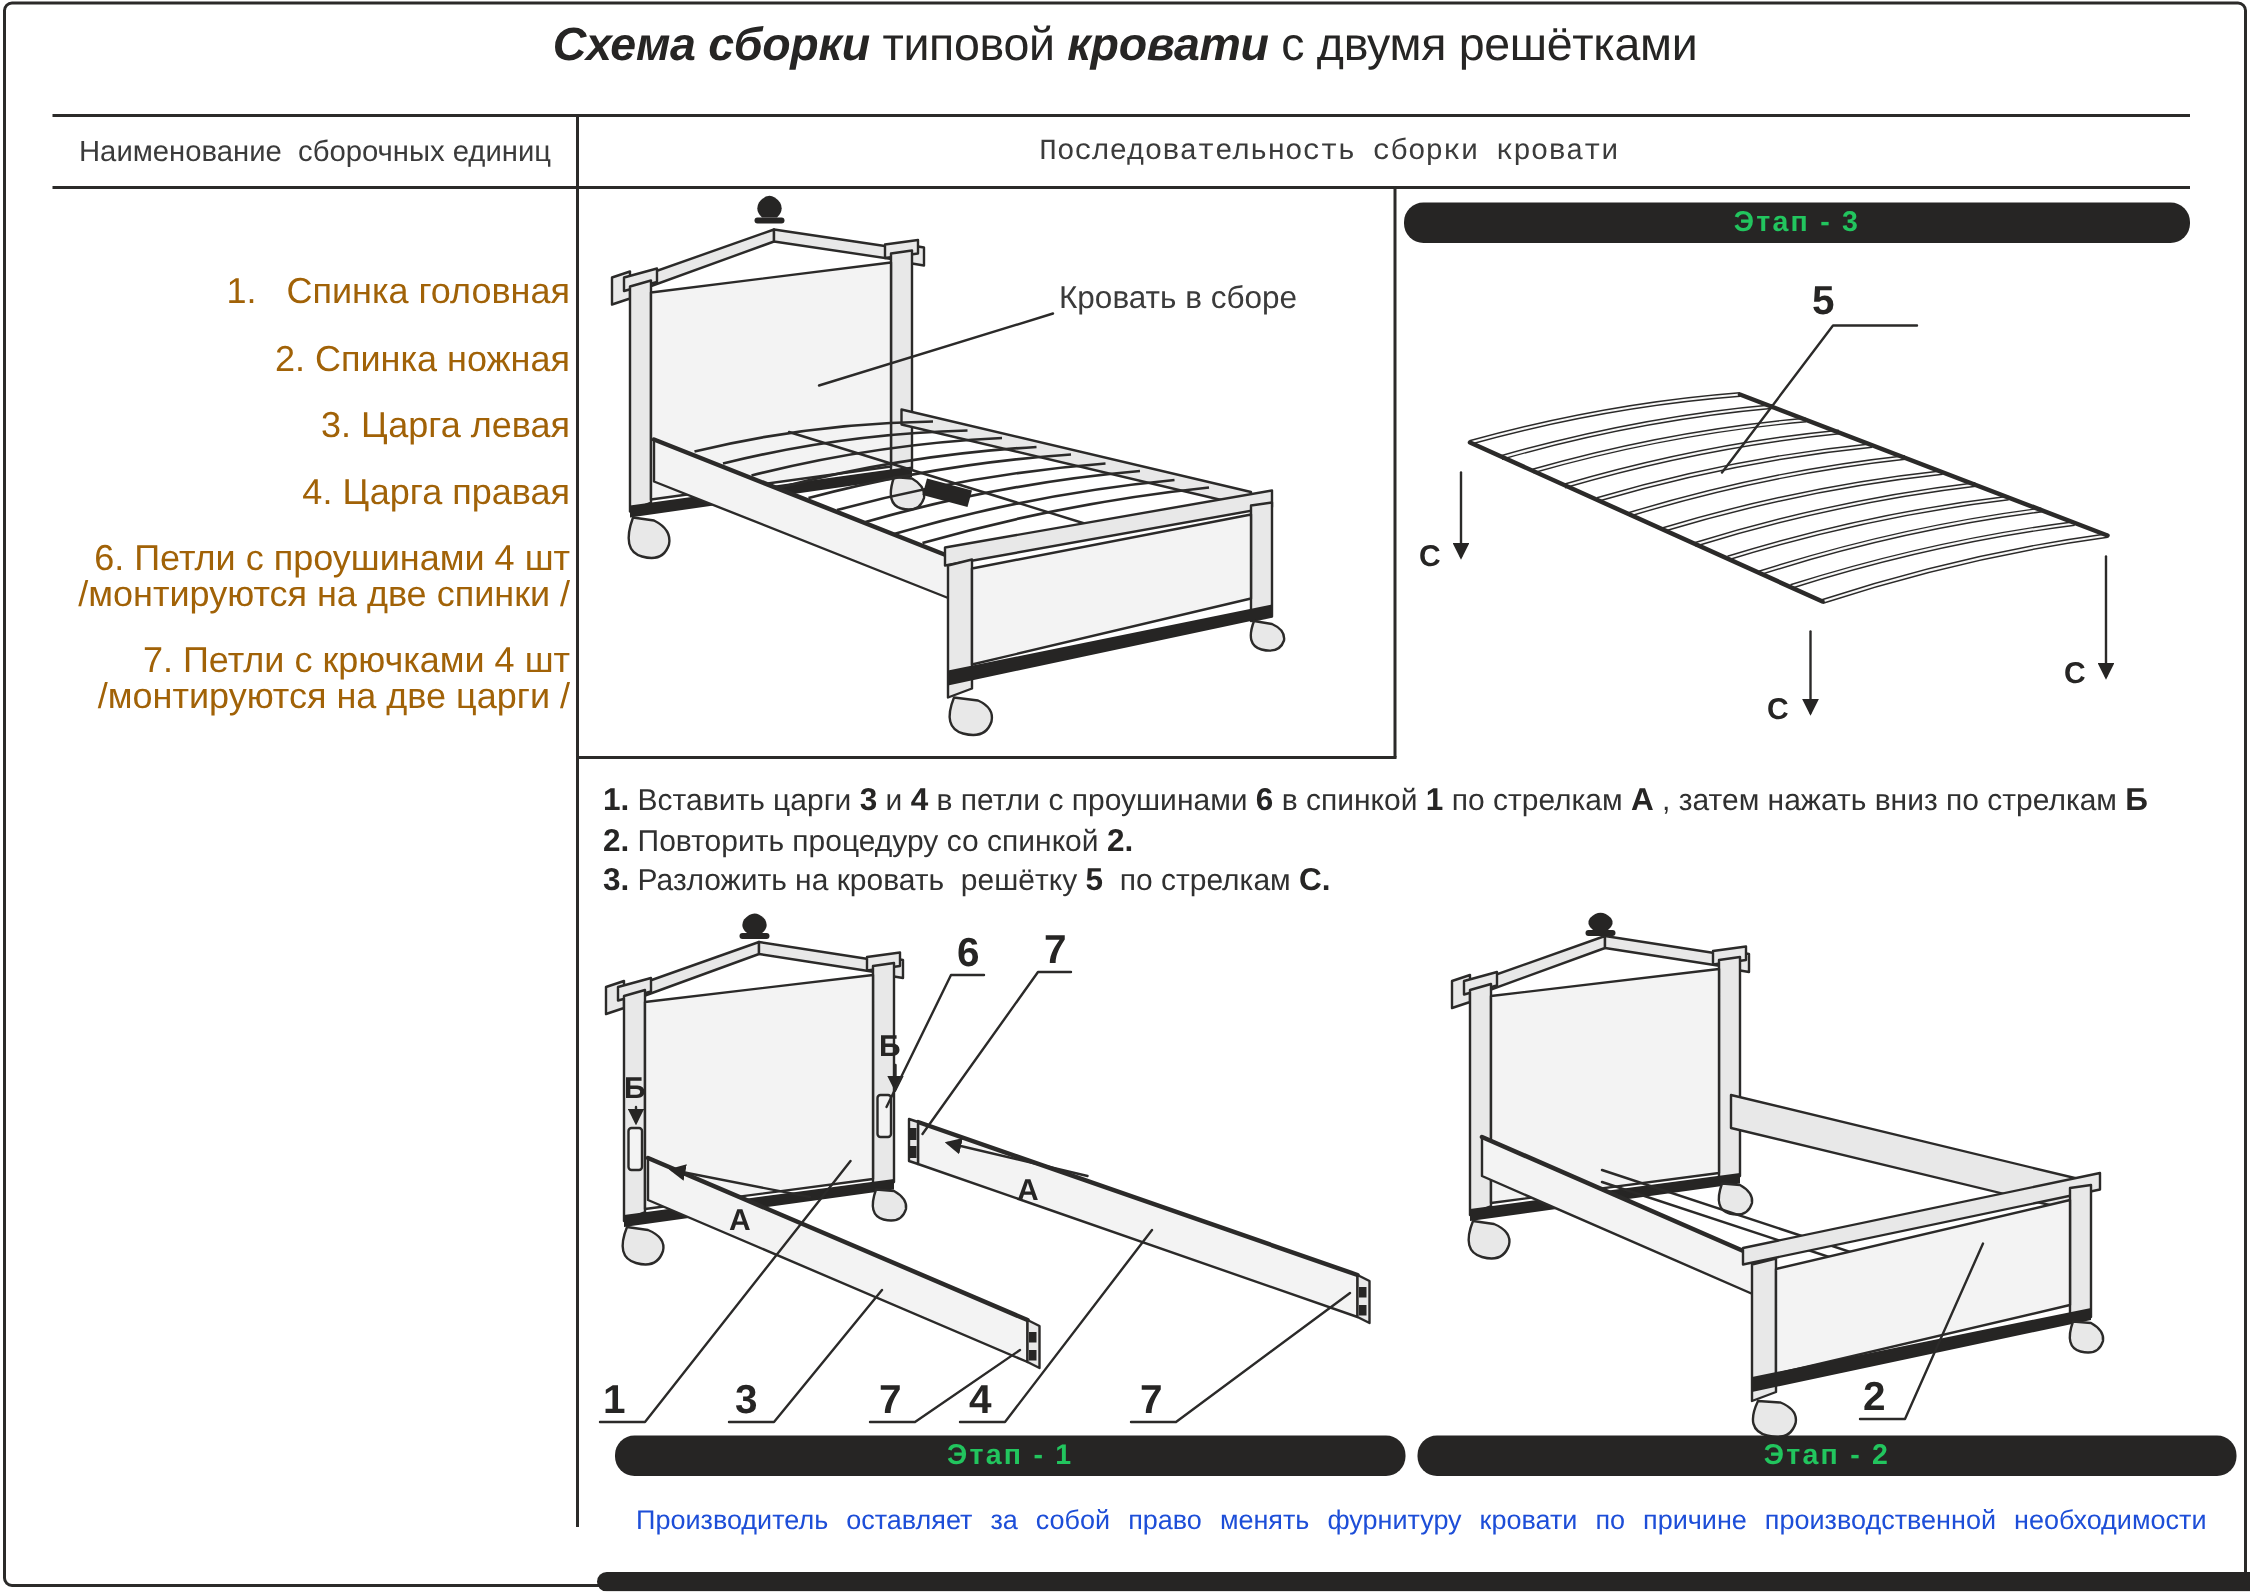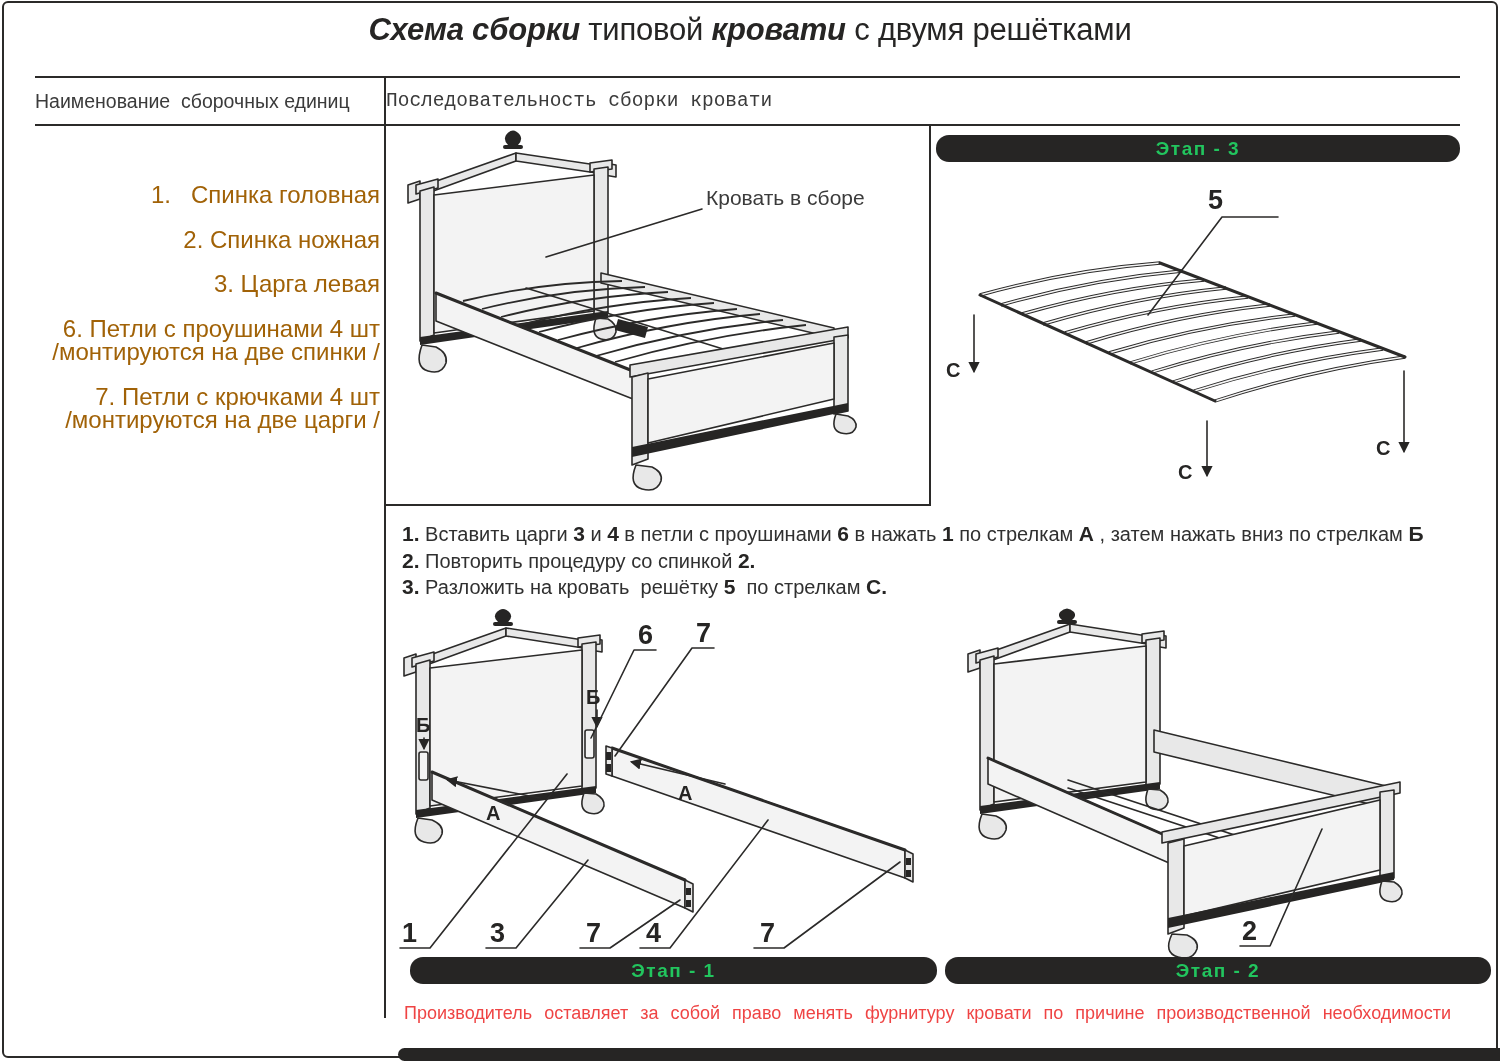--- a/index.html
+++ b/index.html
@@ -10,38 +10,38 @@
   .title{position:absolute;left:0;top:12px;width:100%;text-align:center;
          font-size:31px;color:#262524;letter-spacing:-0.2px;}
   .title b{font-weight:700;font-style:italic;}
   .hline{position:absolute;background:#2b2a29;height:2px;}
   .vline{position:absolute;background:#2b2a29;width:2px;}
   #rule-top{left:35px;top:76px;width:1425px;}
   #rule-head{left:35px;top:124px;width:1425px;}
   #divider-main{left:384px;top:76px;height:942px;}
   #divider-cell{left:929px;top:124px;height:381px;}
   #bedbox-bottom{left:384px;top:504px;width:547px;}
-  .colhead{position:absolute;top:90px;font-size:19.5px;color:#3b3b3b;white-space:pre;text-align:left;}
+  .colhead{position:absolute;top:90px;font-size:19.5px;color:#3b3b3b;white-space:pre;text-align:center;}
   #head-left{left:35px;width:350px;}
   #head-right{left:386px;width:1000px;font-family:Liberation Mono, monospace;}
   .parts{position:absolute;left:40px;top:183px;width:340px;font-size:24px;
          line-height:23.5px;color:#a16207;text-align:right;}
   .part-item{margin-bottom:21px;white-space:pre-wrap;}
   .steps{position:absolute;left:402px;top:521px;width:1075px;font-size:20px;
          color:#303030;line-height:25.5px;}
   .step-line{white-space:pre-wrap;}
   .steps b{font-weight:700;font-size:21px;color:#262524;}
   .banner{position:absolute;height:27px;background:#262524;border-radius:13px;color:#22c55e;
           display:flex;align-items:center;justify-content:center;
           font-size:19px;font-weight:600;letter-spacing:1.5px;}
   #banner-3{left:936px;top:135px;width:524px;}
   #banner-1{left:410px;top:957px;width:527px;}
   #banner-2{left:945px;top:957px;width:546px;}
-  .footer{position:absolute;left:404px;top:1003px;width:1060px;font-size:18px;
-          color:#ef4444;word-spacing:7px;white-space:nowrap;}
+  .footer{position:absolute;left:424px;top:1003px;width:1060px;font-size:18px;
+          color:#1d4ed8;word-spacing:7px;white-space:nowrap;}
   .bottombar{position:absolute;left:398px;top:1048px;width:1102px;height:13px;
              background:#262524;border-radius:7px 0 0 7px;}
   svg{position:absolute;overflow:visible;}
   #svg-assembled{left:386px;top:127px;}
   #svg-stage3{left:930px;top:165px;}
   #svg-stage1{left:390px;top:612px;}
   #svg-stage2{left:940px;top:612px;}
   .ln{fill:none;stroke:#2b2a29;stroke-width:1.6;stroke-linecap:round;stroke-linejoin:round;}
   .ln3{fill:none;stroke:#2b2a29;stroke-width:3;stroke-linecap:round;}
   .fil{fill:#f3f3f3;stroke:#2b2a29;stroke-width:1.6;stroke-linejoin:round;}
@@ -68,20 +68,21 @@
   <div class="vline" id="divider-cell"></div>
   <div class="hline" id="bedbox-bottom"></div>
 
   <div class="colhead" id="head-left">Наименование  сборочных единиц</div>
   <div class="colhead" id="head-right">Последовательность сборки кровати</div>
 
   <div class="parts">
     <div class="part-item">1.   Спинка головная</div>
     <div class="part-item">2. Спинка ножная</div>
     <div class="part-item">3. Царга левая</div>
+    <div class="part-item">4. Царга правая</div>
     <div class="part-item">6. Петли с проушинами 4 шт
 /монтируются на две спинки /</div>
     <div class="part-item">7. Петли с крючками 4 шт
 /монтируются на две царги /</div>
   </div>
 
   <svg id="svg-assembled" width="543" height="377" viewBox="0 0 543 377">
     <g>
       <path class="fil2" d="M28,62 L130,26 L130,34 L28,71 Z"></path>
       <path class="fil2" d="M130,26 L224,40 L224,48 L130,34 Z"></path>
@@ -177,21 +178,21 @@
       <text class="numsm" x="248" y="314">С</text>
       <path class="ln" d="M277,256 L277,310" marker-end="url(#ah3)"></path>
     </g>
     <g>
       <text class="numsm" x="446" y="290">С</text>
       <path class="ln" d="M474,206 L474,286" marker-end="url(#ah3)"></path>
     </g>
   </svg>
 
   <div class="steps">
-    <div class="step-line"><b>1.</b><span> Вставить царги </span><b>3</b><span> и </span><b>4</b><span> в петли с проушинами </span><b>6</b><span> в нажать </span><b>1</b><span> по стрелкам </span><b>А</b><span> , затем нажать вниз по стрелкам </span><b>Б</b></div>
+    <div class="step-line"><b>1.</b><span> Вставить царги </span><b>3</b><span> и </span><b>4</b><span> в петли с проушинами </span><b>6</b><span> в спинкой </span><b>1</b><span> по стрелкам </span><b>А</b><span> , затем нажать вниз по стрелкам </span><b>Б</b></div>
     <div class="step-line"><b>2.</b><span> Повторить процедуру со спинкой </span><b>2.</b></div>
     <div class="step-line"><b>3.</b><span> Разложить на кровать  решётку </span><b>5</b><span>  по стрелкам </span><b>С.</b></div>
   </div>
 
   <svg id="svg-stage1" width="550" height="345" viewBox="0 0 550 345">
     <defs>
       <marker id="ah1" viewBox="0 0 10 10" refX="8" refY="5" markerWidth="7" markerHeight="7" orient="auto">
         <path d="M0,0 L10,5 L0,10 z" fill="#262524"></path>
       </marker>
     </defs>

